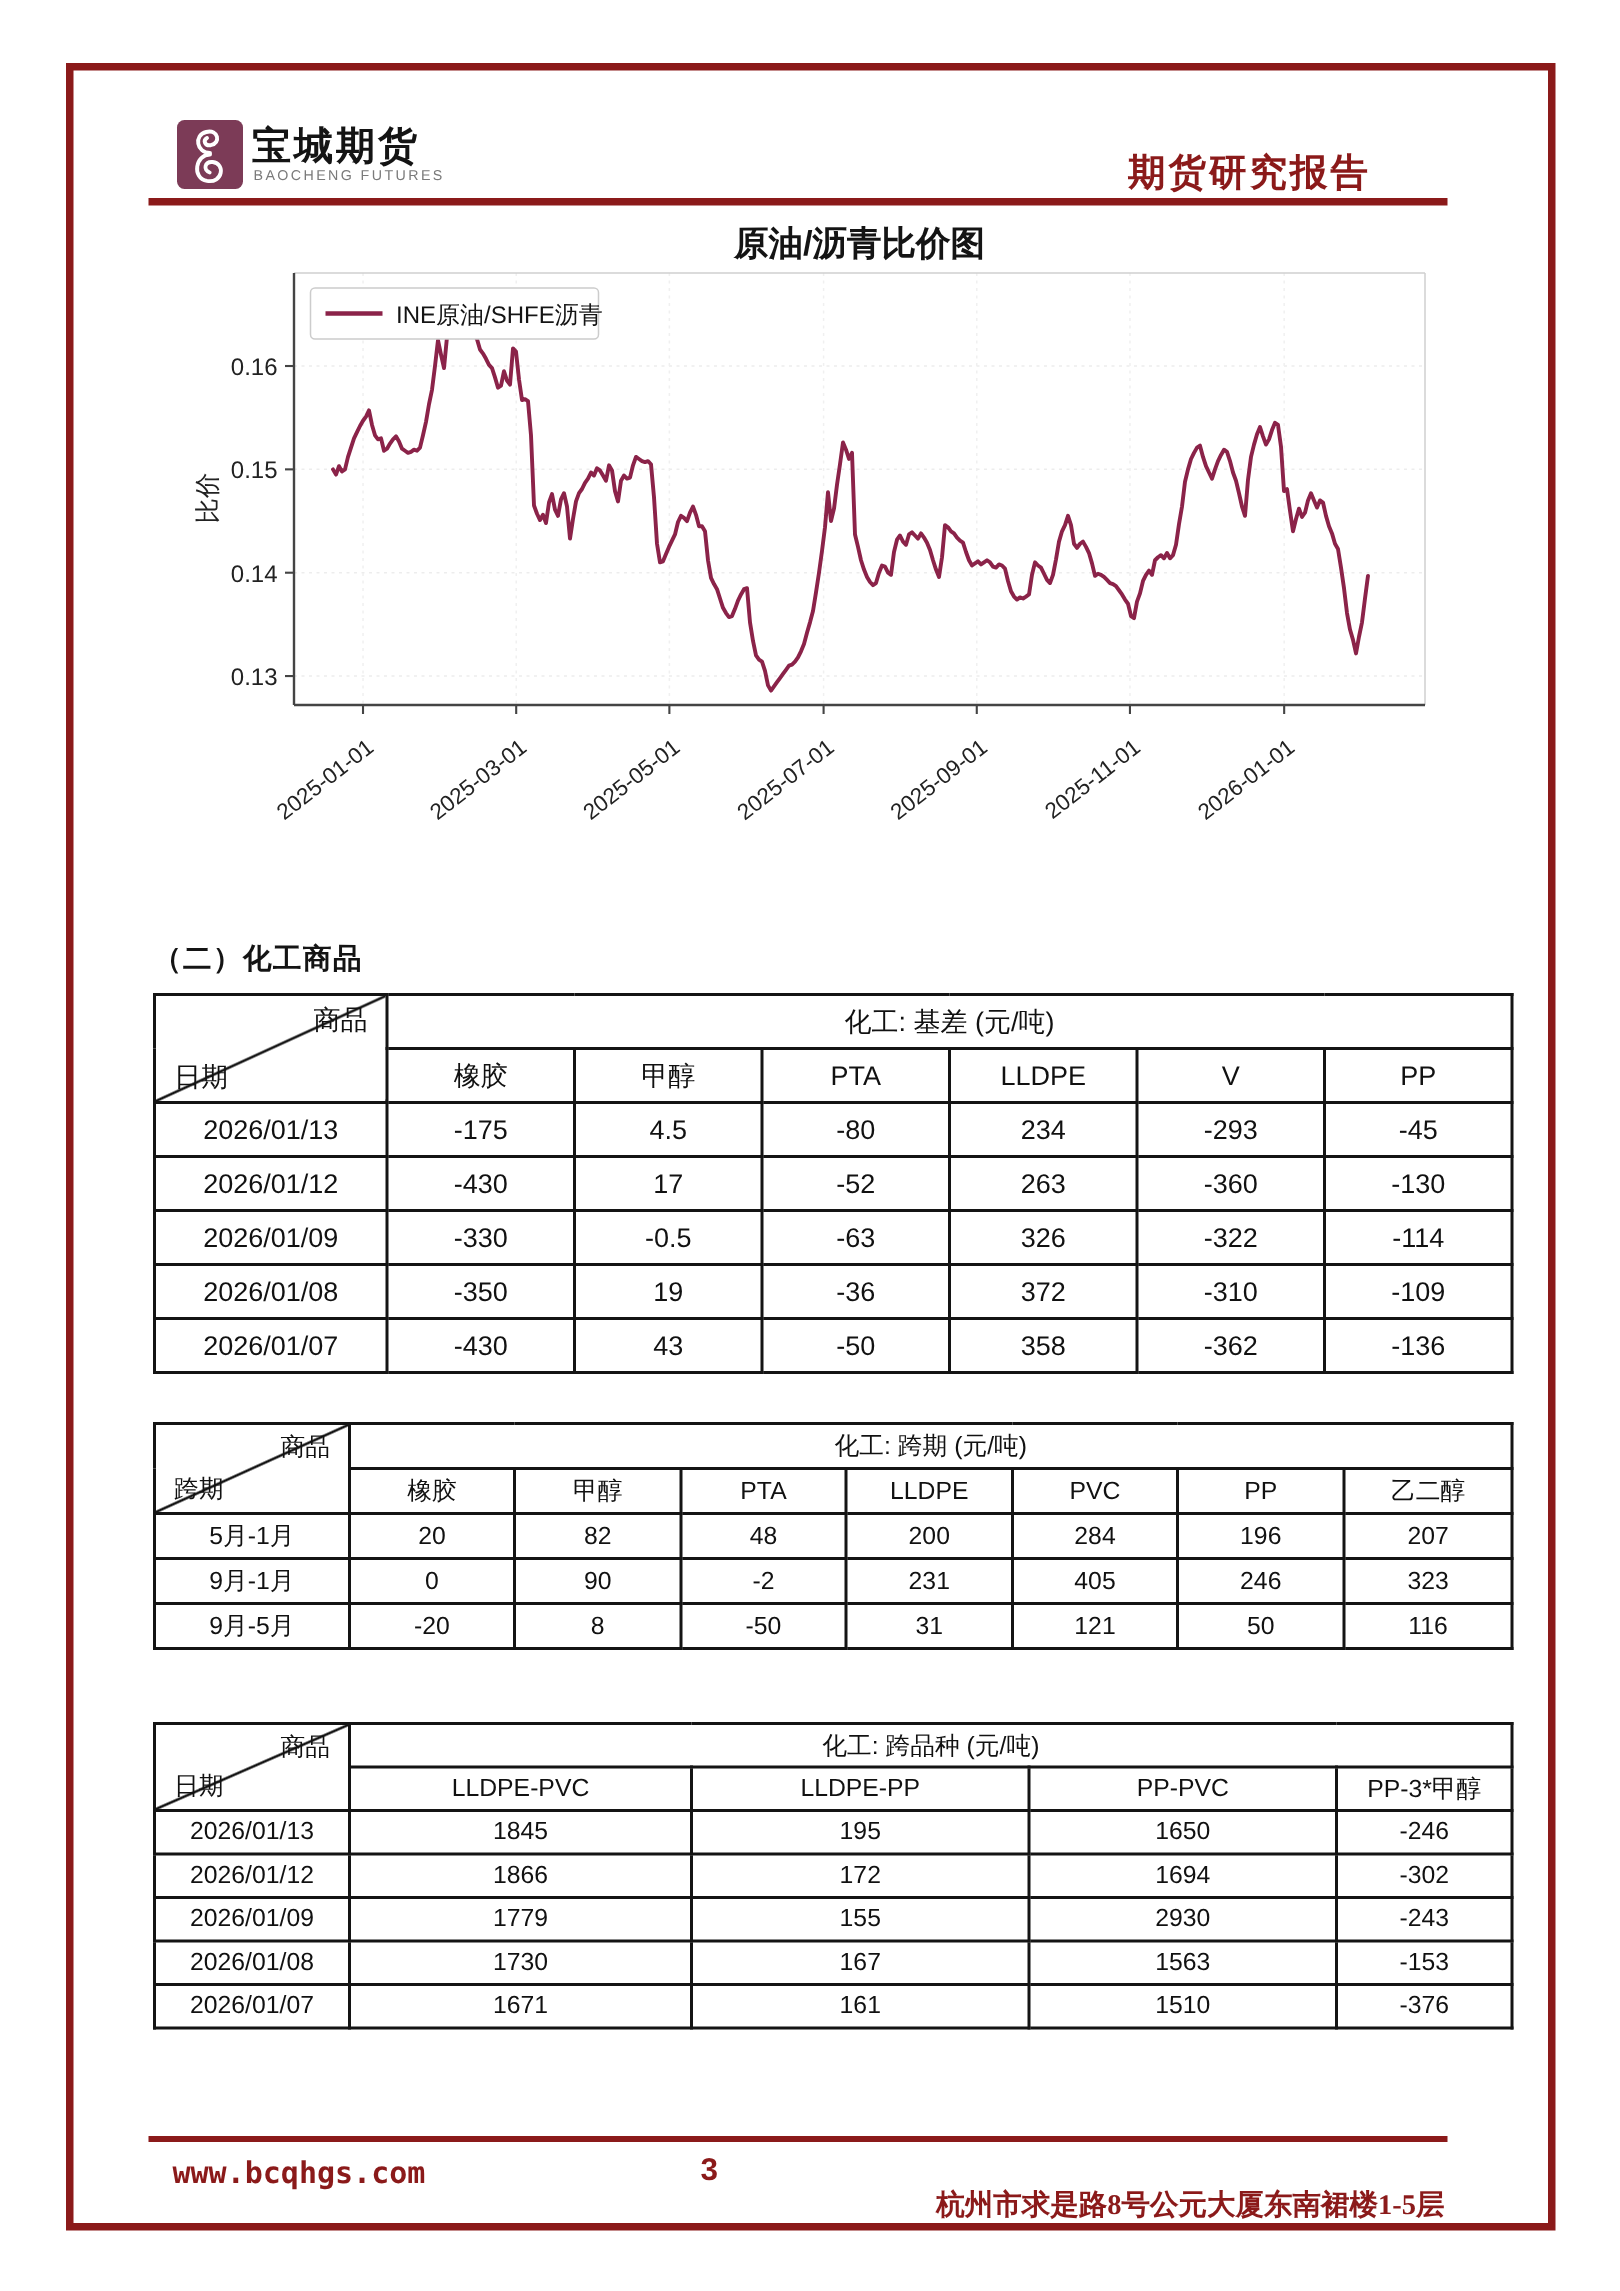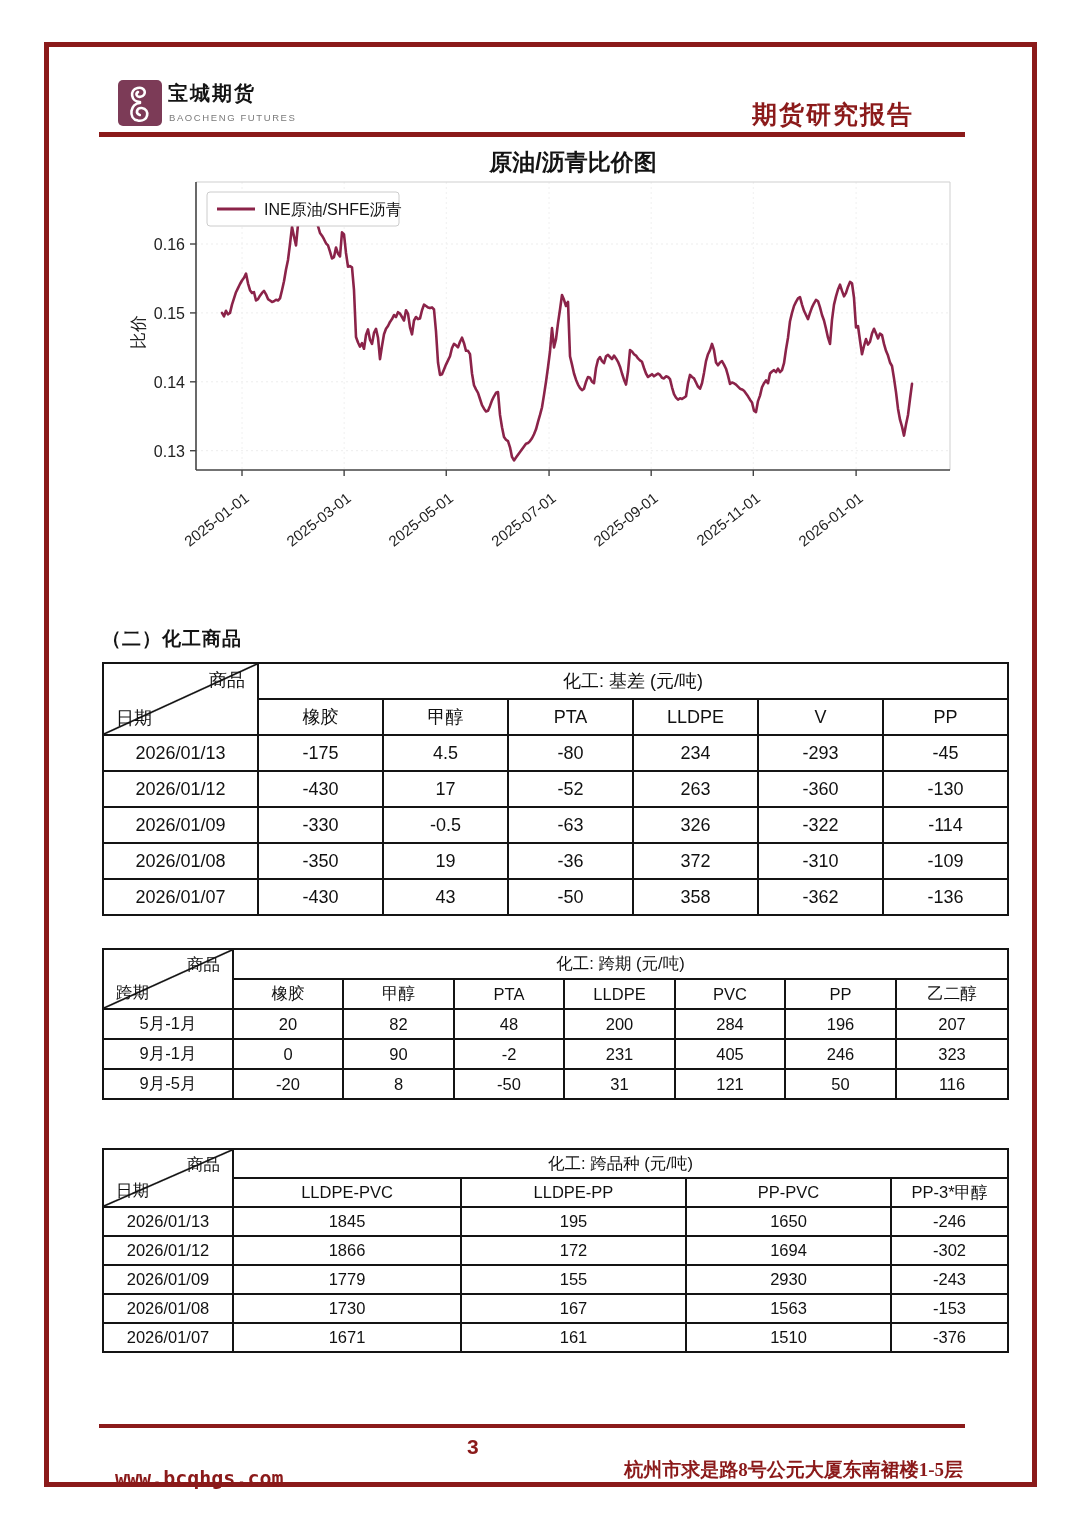--- a/index.html
+++ b/index.html
@@ -2,40 +2,40 @@
 <html><head>
 <meta charset="utf-8">
 <style>
   html,body{margin:0;padding:0;background:#ffffff;}
   body{width:1080px;height:1527px;position:relative;font-family:"Liberation Sans",sans-serif;color:#111;overflow:hidden;}
   .abs{position:absolute;}
   
   #page-frame{left:44px;top:42px;width:983px;height:1435px;border:5px solid #8B1A1A;background:transparent;}
   
   #logo-mark{left:117px;top:79px;width:46px;height:48px;}
-  #brand-cn{left:168px;top:80px;font-family:"Liberation Serif",serif;font-weight:700;font-size:20px;letter-spacing:2px;color:#141414;}
+  #brand-cn{left:168px;top:80px;font-family:"Liberation Serif",serif;font-weight:700;font-size:26px;letter-spacing:2px;color:#141414;}
   #brand-en{left:169px;top:112px;font-size:9.5px;letter-spacing:1.6px;color:#7a7a7a;}
   #report-type{left:752px;top:98px;font-family:"Liberation Serif",serif;font-weight:700;font-size:25px;letter-spacing:2px;color:#8B1A1A;}
   #header-rule{left:99px;top:132px;width:866px;height:5px;background:#8B1A1A;}
   
   #chart-wrap{left:100px;top:142px;width:860px;height:436px;}
   
   #section-title{left:102px;top:626px;width:905px;text-align:left;font-size:19px;font-weight:700;color:#141414;letter-spacing:1px;}
   
   table{border-collapse:collapse;table-layout:fixed;position:absolute;left:102px;width:905px;background:#fff;}
   th,td{border:2px solid #141414;text-align:center;vertical-align:middle;padding:0;font-weight:400;color:#111;overflow:hidden;white-space:nowrap;}
   #t1{top:662px;}  #t1 th,#t1 td{height:34px;font-size:18px;}
   #t2{top:948px;}  #t2 th,#t2 td{height:28px;font-size:16.5px;}
   #t3{top:1148px;} #t3 th,#t3 td{height:27px;font-size:16.5px;}
   th.corner{position:relative;background:linear-gradient(to bottom right,transparent calc(50% - 1.4px),#141414 calc(50% - 0.3px),#141414 calc(50% + 0.3px),transparent calc(50% + 1.4px));}
   th.corner .ct{position:absolute;top:4px;right:12px;}
   th.corner .cb{position:absolute;bottom:4px;left:12px;}
   
   #footer-rule{left:99px;top:1424px;width:866px;height:4px;background:#8B1A1A;}
-  #footer-site{left:115px;top:1436px;font-family:"DejaVu Sans Mono",monospace;font-weight:700;font-size:20px;color:#8B1A1A;margin-top:30px;}
+  #footer-site{left:115px;top:1436px;font-family:"DejaVu Sans Mono",monospace;font-weight:700;font-size:20px;color:#8B1A1A;}
   #footer-page{left:467px;top:1435px;font-size:21px;font-weight:700;color:#8B1A1A;}
   #footer-address{right:117px;top:1437px;font-family:"Liberation Serif",serif;font-weight:700;font-size:19px;color:#8B1A1A;margin-top:20px;}
   svg text{font-family:"Liberation Sans",sans-serif;}
 </style>
 </head>
 <body>
 
 <div id="page-frame" class="abs"></div>
 
 <svg id="logo-mark" class="abs" viewBox="0 0 46 48">

